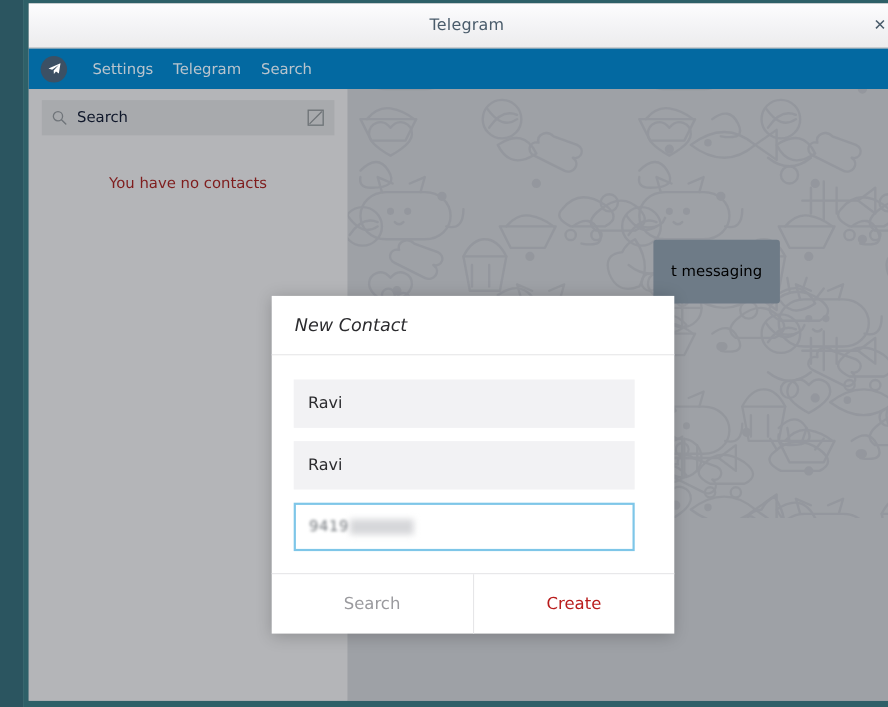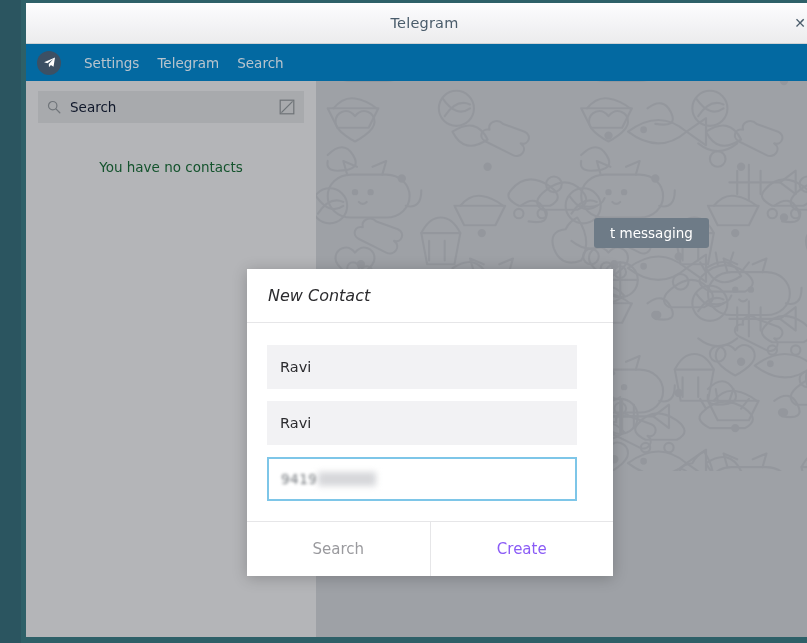--- a/index.html
+++ b/index.html
@@ -118,21 +118,21 @@
   }
   .compose-icon { flex: 0 0 auto; display: flex; cursor: pointer; }
 
   .empty-block {
     position: absolute;
     left: 0; right: 0;
     top: 78px;
     text-align: center;
   }
   .empty-text {
-    color: #14532d;
+    color: #7f1d1d;
     font-size: 13.5px;
     margin-bottom: 11px;
   }
   .add-contact-link {
     color: #2f6f94;
     font-size: 13.5px;
     cursor: pointer;
   }
 
   
@@ -145,23 +145,23 @@
   .pattern {
     position: absolute;
     inset: 0;
     opacity: .30;
   }
   .start-badge {
     position: absolute;
     left: 278px;
     top: 137px;
     background: #6e7b87;
-    color: #ffffff;
-    font-size: 13.5px;
-    padding: 7px 16px;
+    color: #000000;
+    font-size: 13.5px;
+    padding: 21px 16px;
     border-radius: 3px;
     white-space: nowrap;
   }
 
   
   .dialog {
     position: absolute;
     left: 221px;
     top: 188px;
     width: 366px;
@@ -232,21 +232,21 @@
   .dialog-btn {
     flex: 1 1 50%;
     display: flex;
     align-items: center;
     justify-content: center;
     font-size: 15px;
     cursor: pointer;
     user-select: none;
   }
   .btn-cancel { color: #9a9a9e; }
-  .btn-create { color: #8b5cf6; border-left: 1px solid #e6e6e8; }
+  .btn-create { color: #b91c1c; border-left: 1px solid #e6e6e8; }
 </style>
 </head>
 <body>
 
 <div class="window">
 
   <div class="titlebar">
     <span class="titlebar-title">Telegram</span>
     <span class="titlebar-close">✕</span>
   </div>

